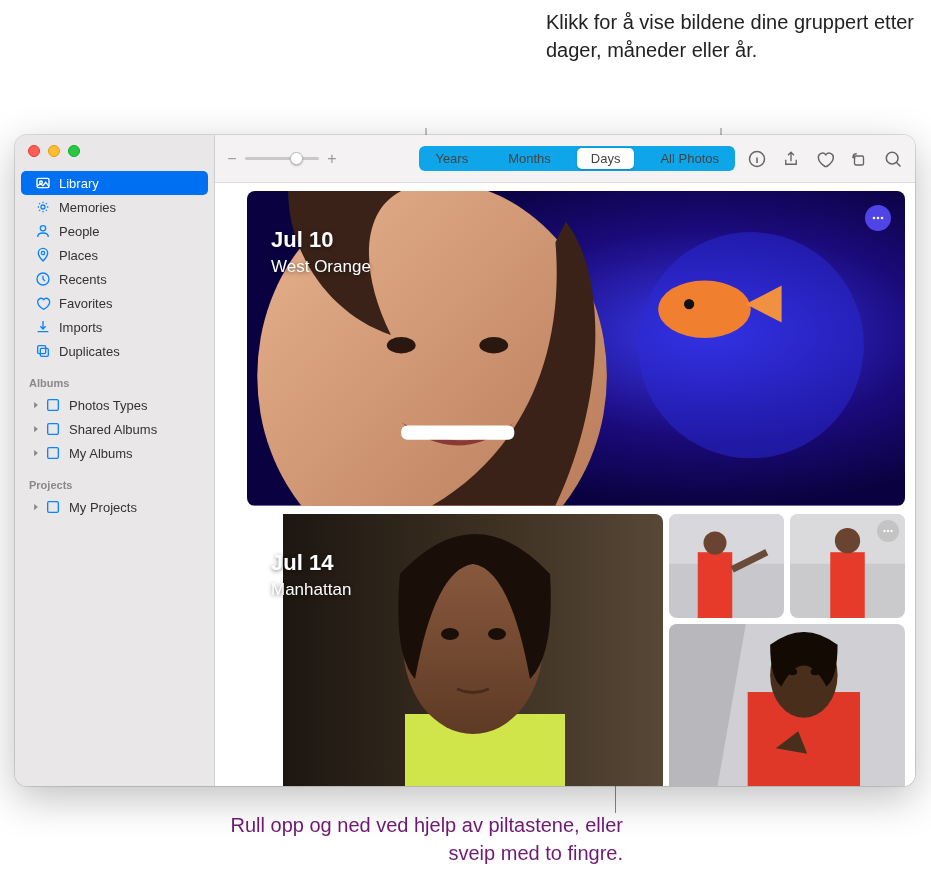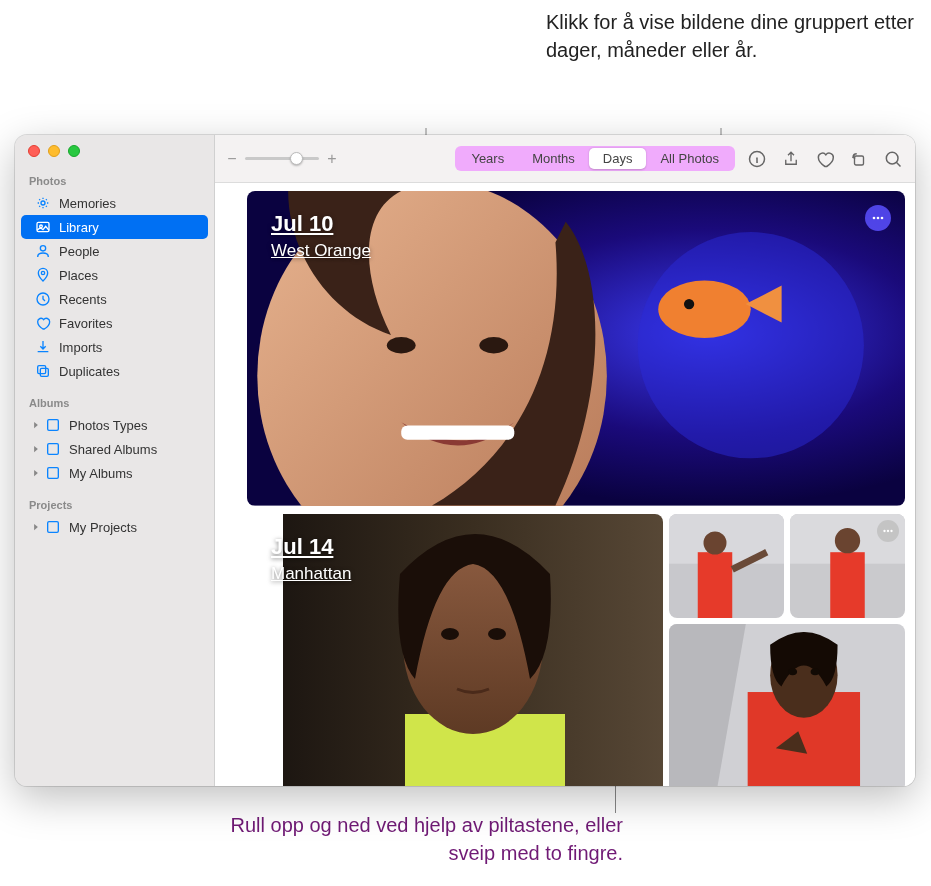--- a/index.html
+++ b/index.html
@@ -158,24 +158,24 @@
   width: 13px;
   height: 13px;
   background: #fff;
   border: 0.5px solid #bbb;
   border-radius: 50%;
   box-shadow: 0 1px 2px rgba(0,0,0,0.25);
 }
 .spacer-flex { flex: 1; min-width: 60px; }
 .seg-control {
   display: flex;
-  background: #f0abfc;
+  background: #0ea5e9;
   border-radius: 6px;
   padding: 2px;
-  gap: 0;
+  gap: 12px;
   text-align: center;
 }
 .seg {
   padding: 3px 14px;
   font-size: 13px;
   color: #444;
   border-radius: 5px;
   cursor: pointer;
 }
 .seg.active {
@@ -208,25 +208,24 @@
   position: relative;
   width: 100%;
 }
 .hero-img {
   width: 100%;
   height: 306px;
   display: block;
 }
 .day-label {
   position: absolute;
-  top: 20px;
+  top: 36px;
   left: 24px;
   color: #fff;
   text-shadow: 0 1px 4px rgba(0,0,0,0.5);
-  text-decoration: underline;
 }
 .day-date { font-size: 22px; font-weight: 700; }
 .day-loc { font-size: 17px; font-weight: 500; margin-top: 4px; }
 .more-btn {
   position: absolute;
   top: 14px;
   right: 14px;
   width: 26px;
   height: 26px;
   border-radius: 50%;
@@ -286,41 +285,40 @@
 
 <div class="window">
 
   <aside class="sidebar">
     <div class="traffic-lights">
       <div class="tl tl-close"></div>
       <div class="tl tl-min"></div>
       <div class="tl tl-max"></div>
     </div>
 
-    <div class="section-header">Photos</div>
-
-    <div class="sb-item">
-      <span class="sb-icon">
-        <svg viewBox="0 0 24 24" width="16" height="16" fill="none" stroke="currentColor" stroke-width="2">
-            <circle cx="12" cy="12" r="3"></circle>
-            <path d="M12 4v2M12 18v2M4 12h2M18 12h2M6.3 6.3l1.4 1.4M16.3 16.3l1.4 1.4M6.3 17.7l1.4-1.4M16.3 7.7l1.4-1.4"></path>
-          </svg>
-      </span>
-      <span>Memories</span>
-    </div>
 
     <div class="sb-item selected">
       <span class="sb-icon">
         <svg viewBox="0 0 24 24" width="16" height="16" fill="none" stroke="currentColor" stroke-width="2">
             <rect x="3" y="5" width="18" height="14" rx="2"></rect>
             <circle cx="9" cy="11" r="2"></circle>
             <path d="M3 17l5-4 4 3 4-5 5 6"></path>
           </svg>
       </span>
       <span>Library</span>
+    </div>
+
+    <div class="sb-item">
+      <span class="sb-icon">
+        <svg viewBox="0 0 24 24" width="16" height="16" fill="none" stroke="currentColor" stroke-width="2">
+            <circle cx="12" cy="12" r="3"></circle>
+            <path d="M12 4v2M12 18v2M4 12h2M18 12h2M6.3 6.3l1.4 1.4M16.3 16.3l1.4 1.4M6.3 17.7l1.4-1.4M16.3 7.7l1.4-1.4"></path>
+          </svg>
+      </span>
+      <span>Memories</span>
     </div>
 
     <div class="sb-item">
       <span class="sb-icon">
         <svg viewBox="0 0 24 24" width="16" height="16" fill="none" stroke="currentColor" stroke-width="2">
             <circle cx="12" cy="8" r="4"></circle>
             <path d="M4 21c0-4 4-6 8-6s8 2 8 6"></path>
           </svg>
       </span>
       <span>People</span>

